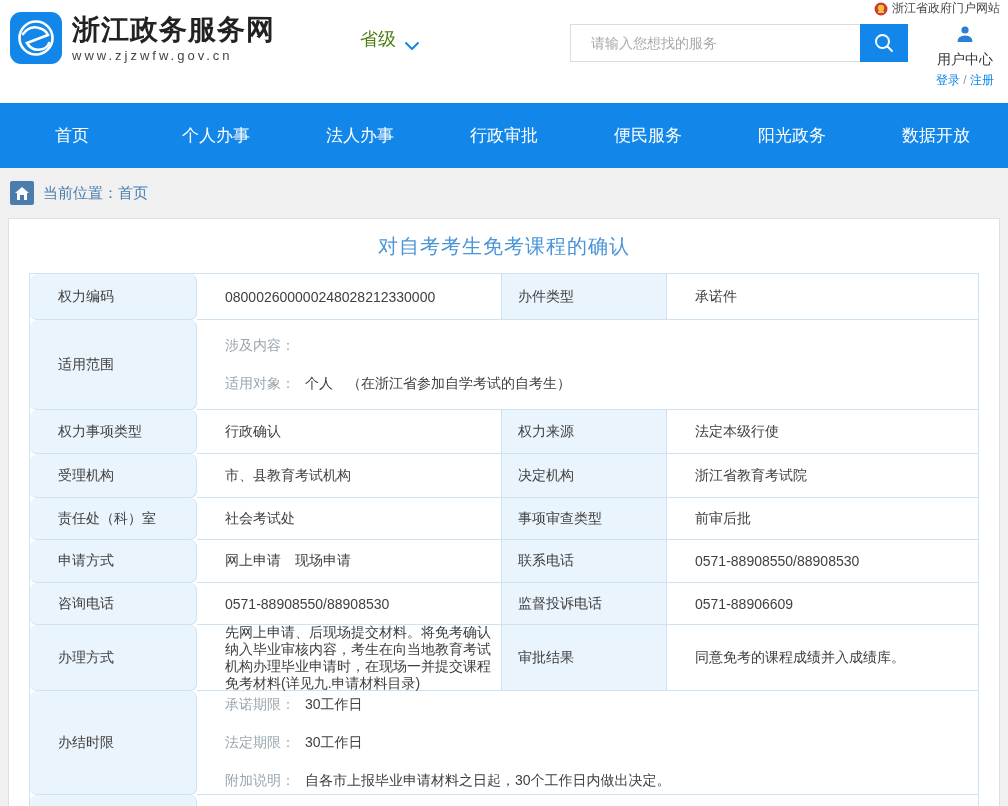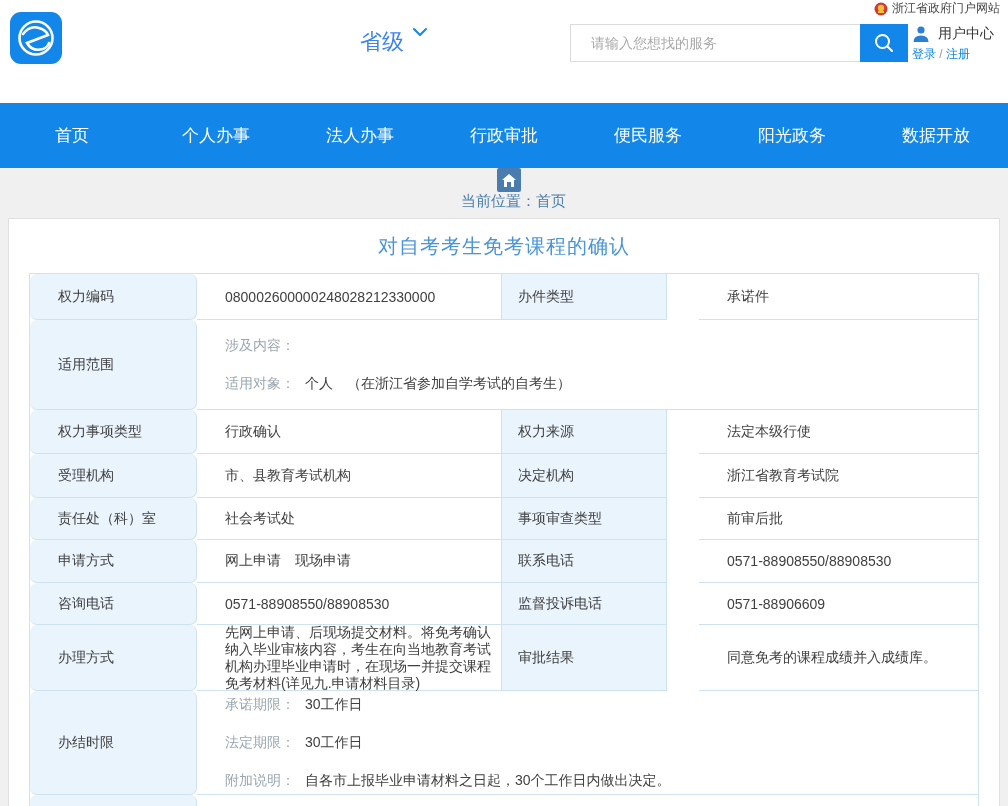--- a/index.html
+++ b/index.html
@@ -5,71 +5,75 @@
   * { margin:0; padding:0; box-sizing:border-box; }
   html,body { width:1008px; height:806px; overflow:hidden; font-family:"Liberation Sans","DejaVu Sans",sans-serif; background:#f0f0f0; }
 
   
   .header { position:relative; width:1008px; height:103px; background:#ffffff; }
   .logo-block { position:absolute; left:10px; top:12px; display:flex; align-items:center; }
   .logo-icon { width:52px; height:52px; display:block; }
   .logo-text { margin-left:10px; }
   .site-name { font-size:28px; font-weight:bold; color:#222; letter-spacing:1px; line-height:32px; }
   .site-url { font-size:13px; color:#444; letter-spacing:3px; margin-top:2px; }
-  .region { position:absolute; left:360px; top:27px; display:flex; align-items:flex-start; gap:8px; color:#3b82f6; font-size:22px; cursor:pointer; }
+  .region { position:absolute; left:360px; top:27px; display:flex; align-items:flex-end; gap:8px; color:#4d7c0f; font-size:18px; cursor:pointer; }
   .searchbox { position:absolute; left:570px; top:24px; display:flex; }
   .search-input { width:290px; height:38px; border:1px solid #dcdcdc; border-right:none; padding:0 20px; font-size:14px; color:#333; outline:none; }
   .search-input::placeholder { color:#a9a9a9; }
   .search-btn { width:48px; height:38px; background:#1287e9; border:none; display:flex; align-items:center; justify-content:center; cursor:pointer; }
   .portal { position:absolute; right:8px; top:0px; display:flex; align-items:center; gap:4px; font-size:12px; color:#444; cursor:pointer; }
   .user-block { position:absolute; right:14px; top:25px; font-size:14px; color:#333; }
-  .user-row { display:flex; align-items:center; gap:8px; }
+  .user-row { display:flex; align-items:center; gap:8px;flex-direction:column; }
   .user-links { font-size:12px; margin-top:3px; color:#999; }
   .user-links a { color:#1287e9; text-decoration:none; cursor:pointer; }
 
   
   .nav { width:1008px; height:65px; background:#1287e9; display:grid; grid-template-columns:repeat(7,1fr); }
   .nav-item { display:flex; align-items:center; justify-content:center; color:#ffffff; font-size:17px; cursor:pointer; }
 
   
-  .crumbbar { height:50px; display:flex; align-items:center; padding-left:10px; background:#f0f0f0;flex-direction:column; }
+  .crumbbar { height:50px; display:flex; align-items:center; padding-left:10px; background:#f0f0f0; }
   .home-sq { width:24px; height:24px; background:#4a7dad; border-radius:2px; display:flex; align-items:center; justify-content:center; }
   .crumb-text { margin-left:9px; font-size:15px; color:#4a7dad; }
   .crumb-link { color:#4a7dad; cursor:pointer; }
 
   
   .panel { margin:0 8px; width:992px; background:#ffffff; border:1px solid #e0e0e0; min-height:600px; padding-bottom:30px; }
   .page-title { height:54px; display:flex; align-items:center; justify-content:center; color:#4a94d8; font-size:20px; font-weight:500; letter-spacing:1px; }
 
   
   .info-table { margin:0 20px; border-top:1px solid #cfe2f1; border-left:1px solid #cfe2f1; }
   .trow { display:flex; }
   .cell { border-right:1px solid #cfe2f1; border-bottom:1px solid #cfe2f1; display:flex; align-items:center; font-size:14px; color:#404040; }
   .c-label { width:167px; background:#eaf4fc; padding-left:28px; flex:none;border-radius:7px; }
   .c-val1 { width:305px; background:#fff; padding:6px 10px 6px 28px; flex:none; }
   .c-label2 { width:165px; background:#eaf4fc; padding-left:16px; flex:none; }
-  .c-val2 { flex:1; background:#fff; padding:6px 4px 6px 28px;margin-left:32px; }
+  .c-val2 { flex:1; background:#fff; padding:6px 4px 6px 28px; }
   .c-span { flex:1; background:#fff; padding:10px 10px 10px 28px; flex-direction:column; align-items:flex-start; justify-content:center; gap:0; }
   .kv { display:flex; align-items:flex-start; margin:10px 0; }
   .kv .k { color:#9aa7b0; flex:none; }
   .kv .v { color:#404040; margin-left:10px; }
   .wrap-text { line-height:17px; }
 
   a { text-decoration:none; }
 </style>
 </head>
 <body>
 
 <div class="header">
   <div class="logo-block">
     <svg class="logo-icon" viewBox="0 0 52 52">
       <rect x="0" y="0" width="52" height="52" rx="11" fill="#1287e9"></rect>
       <circle cx="26" cy="26" r="16.5" fill="none" stroke="#ffffff" stroke-width="2.6"></circle>
       <path d="M13 22 Q20 13 29 16 Q36 18 38 23 L17 31 Q22 40 33 37 Q38 35 39 31" fill="none" stroke="#ffffff" stroke-width="2.6" stroke-linecap="round"></path>
     </svg>
+    <div class="logo-text">
+      <div class="site-name">浙江政务服务网</div>
+      <div class="site-url">www.zjzwfw.gov.cn</div>
+    </div>
   </div>
 
   <div class="region">
     <span>省级</span>
     <svg width="16" height="10" viewBox="0 0 16 10">
       <polyline points="2,2 8,8 14,2" fill="none" stroke="#1287e9" stroke-width="2" stroke-linecap="round" stroke-linejoin="round"></polyline>
     </svg>
   </div>
 
   <div class="searchbox">

